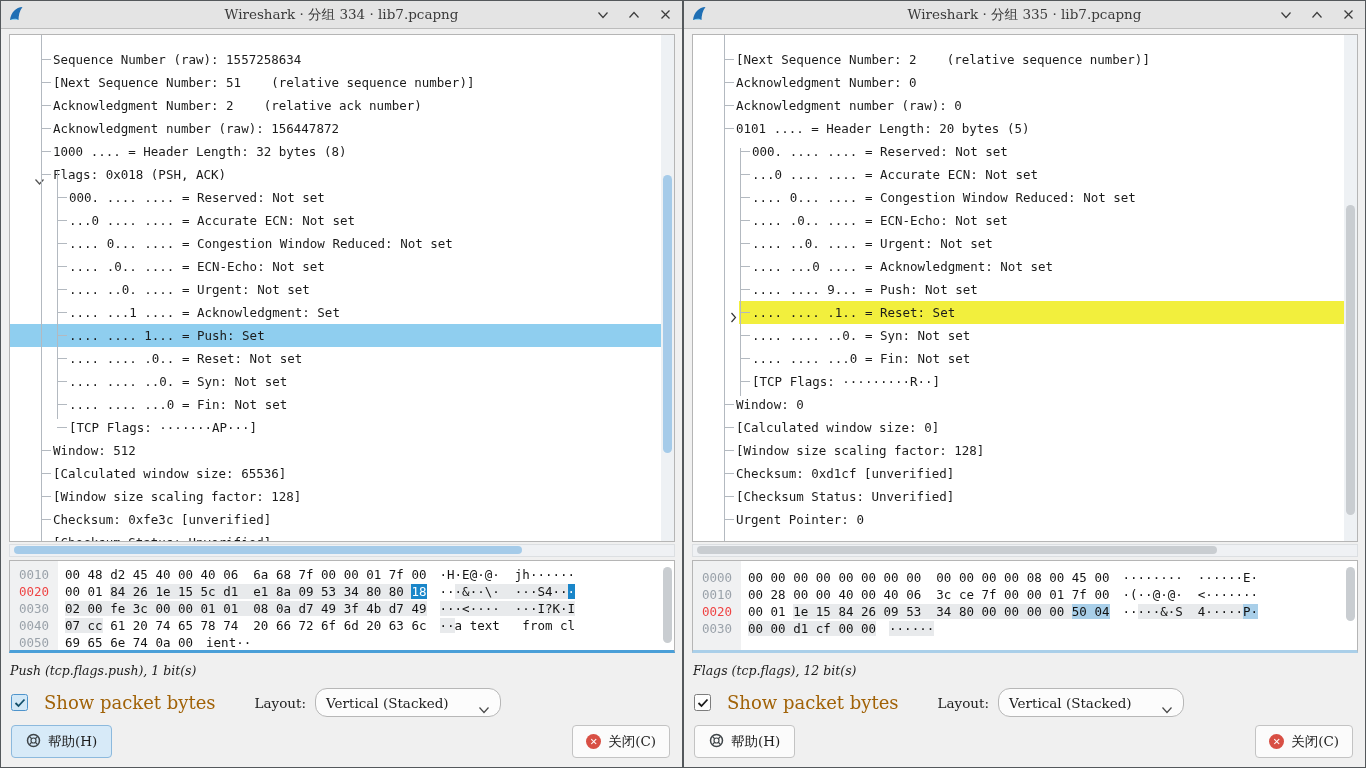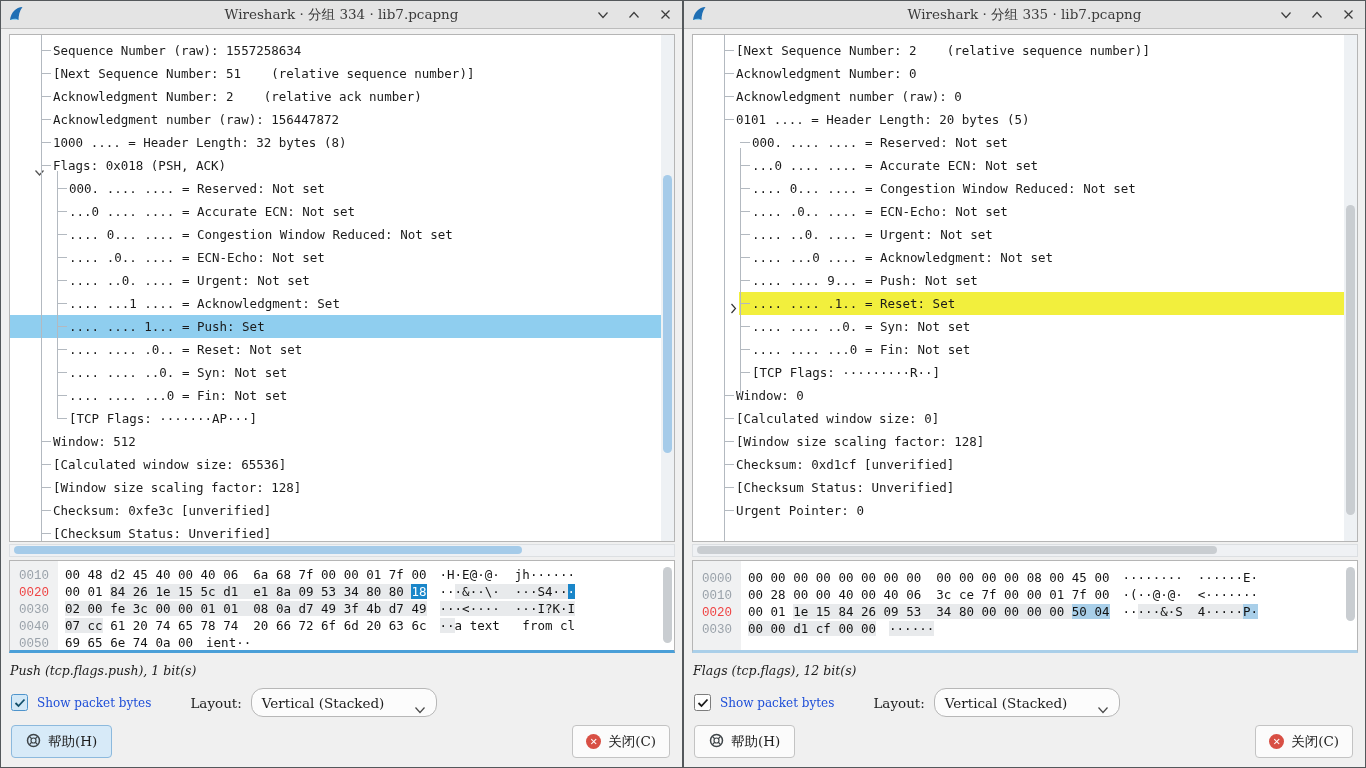--- a/index.html
+++ b/index.html
@@ -11,21 +11,21 @@
   
   .titlebar{height:27px;background:#e4e4e4;border-bottom:1px solid #bcbcbc;position:relative;
             display:flex;align-items:center;}
   .tb-icon{position:absolute;left:6px;top:4px;width:18px;height:18px;}
   .tb-title{width:100%;text-align:center;font-size:13.5px;color:#3a3a3a;}
   .tb-btns{position:absolute;right:10px;top:0;height:100%;display:flex;align-items:center;gap:17px;}
   .tb-btn{display:flex;align-items:center;justify-content:center;width:14px;height:14px;cursor:default;}
   
   .tree-pane{position:absolute;left:8px;top:33px;width:666px;height:508px;background:#fff;
              border:1px solid #b5b5b5;box-sizing:border-box;overflow:hidden;}
-  .rows{position:relative;padding-top:4px;height:100%;}
+  .rows{position:relative;padding-top:13px;height:100%;}
   .trow{height:23px;line-height:23px;font-family:"DejaVu Sans Mono",monospace;font-size:12.5px;
         color:#1b1b1b;white-space:pre;position:relative;}
   .trow.lvl1{padding-left:43px;}
   .trow.lvl2{padding-left:59px;}
   .hl-active{background:#8fceef;}
   .hl-inactive{background:linear-gradient(to right,transparent 40px,#bcdcf2 40px);}
   .hl-related{background:linear-gradient(to right,transparent 46px,#f2ef3d 46px);}
   .dash{position:absolute;top:11px;height:1px;background:#b3b9c0;}
   .dash.d1{left:31px;width:10px;}
   .dash.d2{left:47px;width:10px;}
@@ -40,34 +40,34 @@
   .hthumb{position:absolute;top:1px;height:8px;border-radius:4px;}
   
   .hex-pane{position:absolute;left:8px;top:559px;width:666px;height:93px;background:#fff;
             border:1px solid #b5b5b5;border-bottom:3px solid #4a9fd8;box-sizing:border-box;overflow:hidden;}
   #w1 .hex-pane{border-bottom-color:#aacfe9;}
   .off-col{position:absolute;left:0;top:0;bottom:0;width:48px;background:#f0f1f2;}
   .hxrows{position:relative;padding-top:5px;}
   #w1 .hxrows{padding-top:8px;}
   .hxrow{height:17px;line-height:17px;font-family:"DejaVu Sans Mono",monospace;font-size:12.5px;
          white-space:pre;color:#141414;position:relative;}
-  .off{display:inline-block;width:39px;padding-left:9px;color:#9aa2aa;font-family:Liberation Mono, monospace;}
+  .off{display:inline-block;width:39px;padding-left:9px;color:#9aa2aa;}
   .off.act{color:#ef4444;}
   .hb{margin-left:7px;} .ha{margin-left:13px;}
   span.st-shade{background:#e8eaec;}
   span.st-sel{background:#1a86c9;color:#fff;}
   #w1 span.st-sel{background:#a9cfe9;color:#111;}
   .hex-vthumb{position:absolute;right:2px;width:9px;border-radius:5px;background:#c9cdd1;}
   
   .status{position:absolute;left:9px;top:662px;font-style:italic;font-size:12.5px;color:#1c1c1c;}
   .controls{position:absolute;left:10px;top:686px;height:31px;display:flex;align-items:center;}
   .cb{width:17px;height:17px;border:1px solid #7c7c7c;background:#fdfdfd;border-radius:2.5px;
       display:flex;align-items:center;justify-content:center;box-sizing:border-box;}
   #w0 .cb{background:#d2e8f7;border-color:#4e94cc;}
-  .cb-label{margin-left:9px;font-size:12px;color:#1d4ed8;}
+  .cb-label{margin-left:16px;font-size:18px;color:#a16207;}
   .layout-label{margin-left:39px;font-size:13.5px;color:#1c1c1c;}
   .combo{margin-left:9px;width:186px;height:29px;background:#fcfcfc;border:1px solid #b7b7b7;
          border-radius:12px;display:flex;align-items:center;position:relative;box-sizing:border-box;}
   .combo-text{padding-left:10px;font-size:13.5px;color:#1c1c1c;}
   .combo-chev{position:absolute;right:10px;top:10px;}
   .help-btn{position:absolute;left:10px;top:724px;height:33px;padding:12px 14px;display:flex;
             align-items:center;gap:7px;background:#fbfbfb;border:1px solid #c3c3c3;border-radius:4px;
             font-size:13.5px;color:#1c1c1c;box-sizing:border-box;font-family:inherit;}
   #w0 .help-btn{background:#d7eaf8;border-color:#8cb9dd;}
   .close-btn{position:absolute;right:12px;top:724px;height:33px;padding:0 13px;display:flex;

